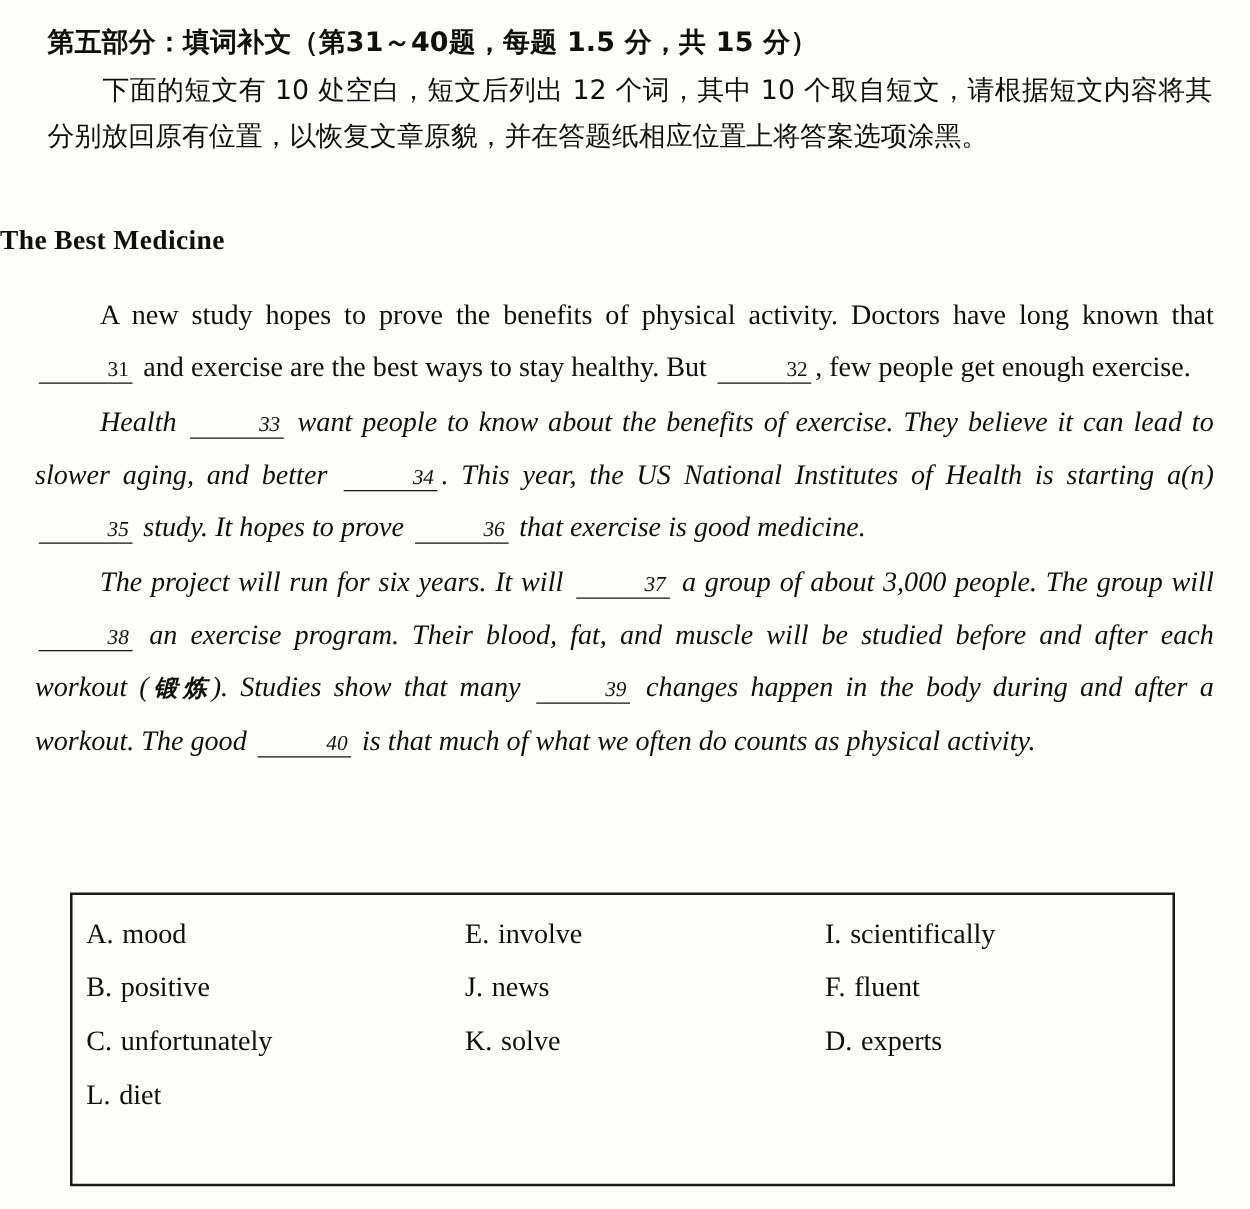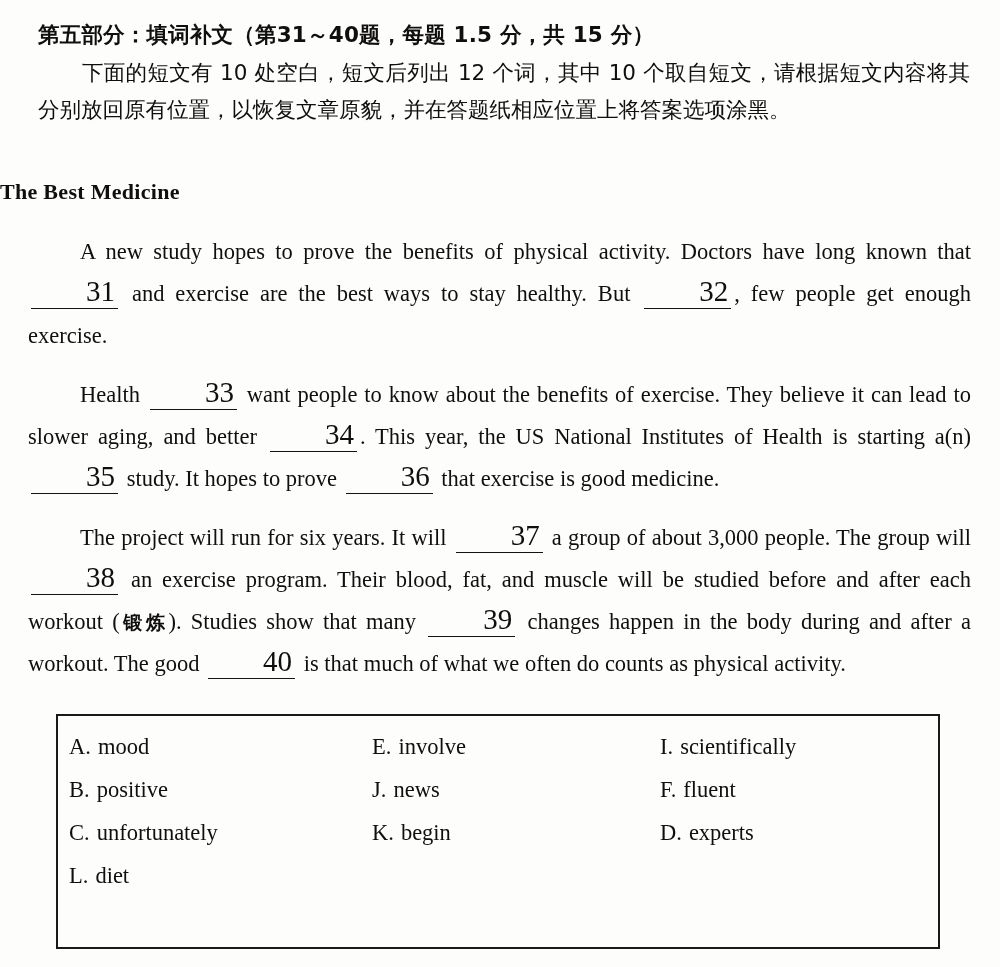--- a/index.html
+++ b/index.html
@@ -67,33 +67,34 @@
   }
   .para {
     font-size: 22.5px;
     line-height: 42px;
     text-align: justify;
     text-justify: inter-word;
     text-indent: 52px;
     margin: 0 0 2px 0;
   }
   .para + .para {
-    margin-top: 17px;
+    margin-top: 2px;
+    font-style: italic;
   }
 
   
   .blank {
     display: inline-block;
     min-width: 62px;
     text-align: center;
     border-bottom: 1.6px solid #141312;
     line-height: 1.05;
     margin: 0 3px;
     padding: 0 3px 1px 3px;
-    font-size: 29px;
+    font-size: 17px;
     vertical-align: baseline;
   }
 
   .cn-gloss {
     font-family: "DejaVu Sans", "Liberation Sans", sans-serif;
     font-size: 19px;
     font-weight: 600;
   }
 
   
@@ -149,19 +150,19 @@
 
   <div class="options-box">
     <div class="options-grid">
         <div class="option"><span class="letter">A.</span><span class="word">mood</span></div>
         <div class="option"><span class="letter">E.</span><span class="word">involve</span></div>
         <div class="option"><span class="letter">I.</span><span class="word">scientifically</span></div>
         <div class="option"><span class="letter">B.</span><span class="word">positive</span></div>
         <div class="option"><span class="letter">J.</span><span class="word">news</span></div>
         <div class="option"><span class="letter">F.</span><span class="word">fluent</span></div>
         <div class="option"><span class="letter">C.</span><span class="word">unfortunately</span></div>
-        <div class="option"><span class="letter">K.</span><span class="word">begin</span></div>
+        <div class="option"><span class="letter">K.</span><span class="word">solve</span></div>
         <div class="option"><span class="letter">D.</span><span class="word">experts</span></div>
         <div class="option"><span class="letter">L.</span><span class="word">diet</span></div>
       </div>
   </div>
 
 </div>
 
 </body></html>

